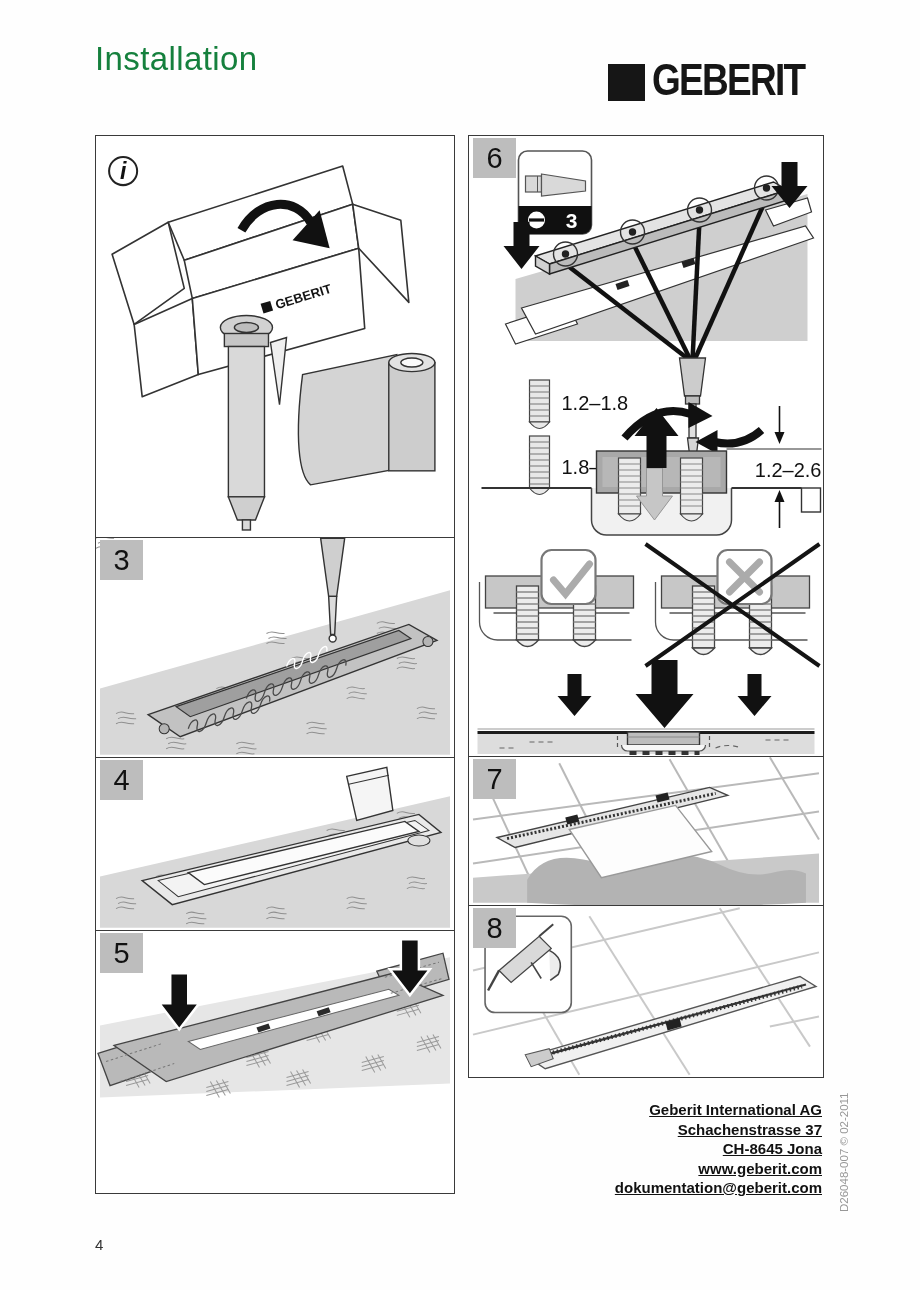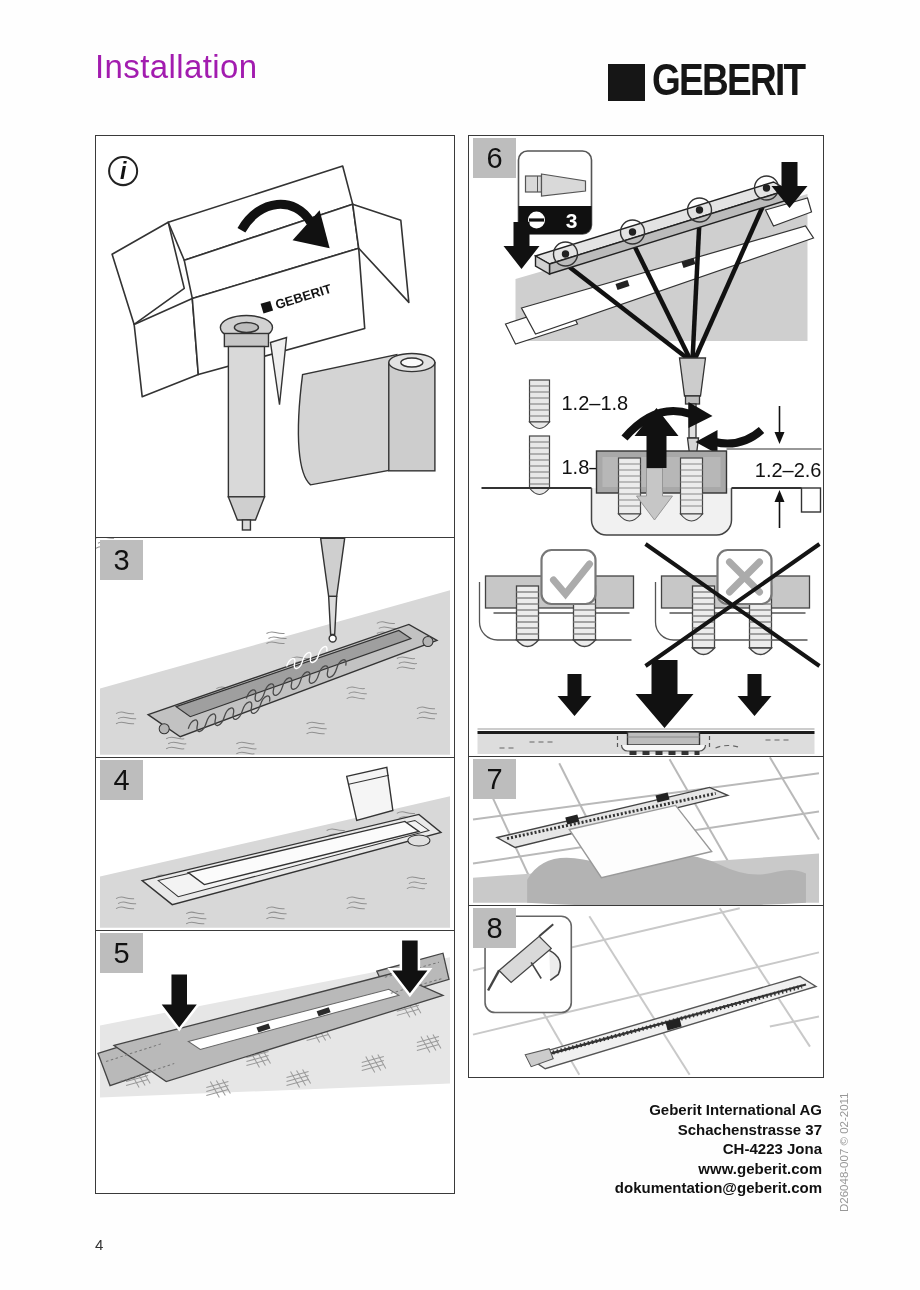--- a/index.html
+++ b/index.html
@@ -1,28 +1,28 @@
 <!DOCTYPE html>
 <html><head>
 <meta charset="utf-8">
 <style>
   html,body{margin:0;padding:0;background:#ffffff;}
   body{font-family:"Liberation Sans","DejaVu Sans",sans-serif;color:#1a1a1a;}
   .page{position:relative;width:920px;height:1290px;background:#fefefe;overflow:hidden;}
-  .title{position:absolute;left:95px;top:48px;font-size:33px;font-weight:300;letter-spacing:.4px;color:#a21caf;}
+  .title{position:absolute;left:95px;top:40px;font-size:33px;font-weight:300;letter-spacing:.4px;color:#15803d;}
   .logo{position:absolute;left:608px;top:60px;display:flex;align-items:flex-start;}
   .logo-mark{width:37px;height:37px;background:#161616;margin-top:4px;}
   .logo-text{font-size:44px;font-weight:800;letter-spacing:-2px;color:#161616;line-height:40px;
              transform:scaleX(.84);transform-origin:left center;margin-left:7px;}
   .panel{position:absolute;background:#fff;border:1.4px solid #3a3a3a;box-sizing:border-box;}
   .stepbox{position:absolute;top:2px;left:4px;width:43px;height:40px;background:#bdbdbd;color:#111;
            font-size:29px;display:flex;align-items:center;justify-content:center;z-index:3;}
   svg.illu{position:absolute;left:0;top:0;width:100%;height:100%;}
   .addr{position:absolute;right:98px;top:1100px;text-align:right;font-size:15px;font-weight:700;
-        line-height:19.5px;color:#111;}
+        line-height:19.5px;color:#111;text-decoration:underline;}
   .doccode{position:absolute;left:838px;top:1212px;transform:rotate(-90deg);transform-origin:0 0;
            white-space:nowrap;font-size:11.5px;color:#979797;}
   .pagenum{position:absolute;left:95px;top:1236px;font-size:15px;color:#333;}
   text{font-family:"Liberation Sans","DejaVu Sans",sans-serif;}
 </style>
 </head>
 <body>
 
 <div class="page">
 
@@ -383,20 +383,20 @@
         <line x1="76" y1="148" x2="332" y2="80" stroke="#333" stroke-width="4" stroke-dasharray="1.5,2.5"></line>
         <polygon points="196,116 210,112 212,120 198,124" fill="#222"></polygon>
         <polygon points="56,148 80,142 84,152 62,160" fill="#cccccc" stroke="#555" stroke-width="1"></polygon>
       </g>
     </svg>
   </div>
 
   <div class="addr">
     <div>Geberit International AG</div>
     <div>Schachenstrasse 37</div>
-    <div>CH-4223 Jona</div>
+    <div>CH-8645 Jona</div>
     <div>www.geberit.com</div>
     <div>dokumentation@geberit.com</div>
   </div>
   <div class="doccode">D26048-007 © 02-2011</div>
   <div class="pagenum">4</div>
 
 </div>
 
 </body></html>

